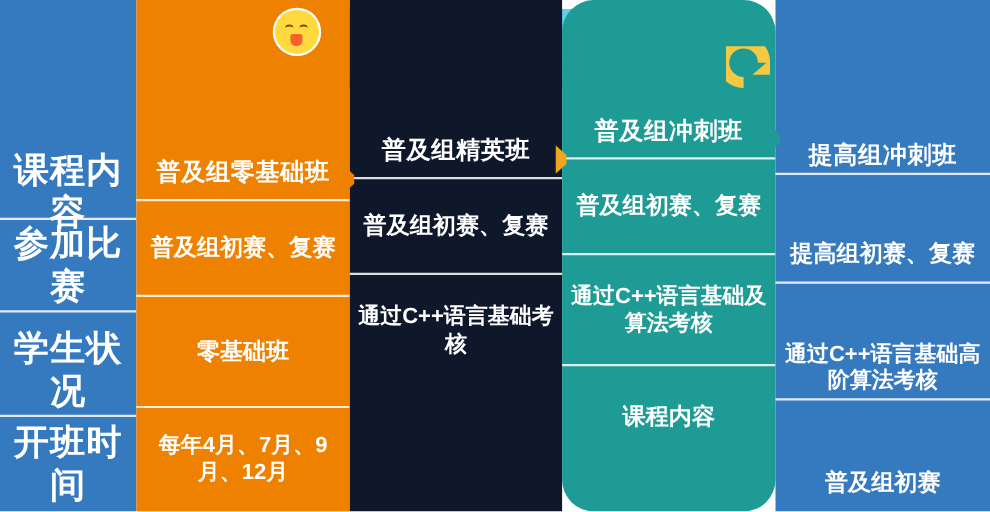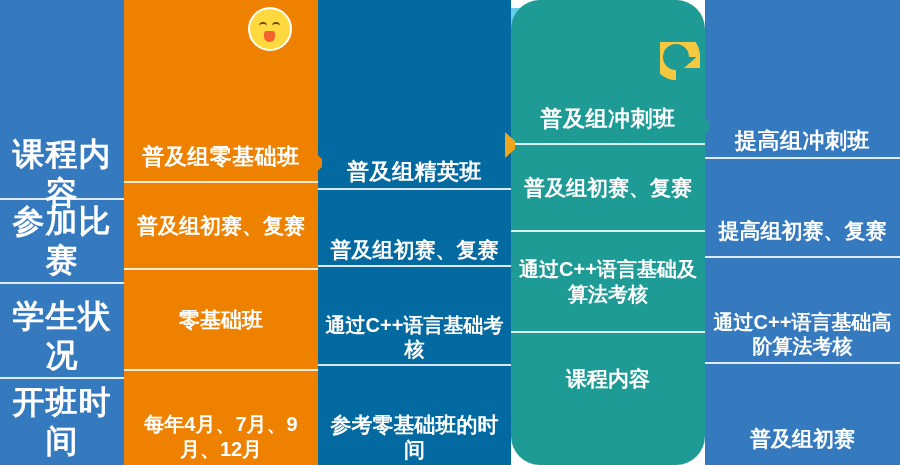--- a/index.html
+++ b/index.html
@@ -197,39 +197,36 @@
     <div class="spacer" style="height:133px"></div>
     <div class="cell head-cell" style="height: 50px;">
       <span class="txt">普及组零基础班</span>
     </div>
     <div class="cell body-cell" style="height: 87px;">
       <span class="txt">普及组初赛、复赛</span>
     </div>
     <div class="cell body-cell" style="height: 101px;">
       <span class="txt">零基础班</span>
     </div>
-    <div class="cell body-cell small" style="height: 92px; align-items: flex-end;">
+    <div class="cell body-cell small" style="height: 92px;">
       <span class="txt">每年4月、7月、9月、12月</span>
     </div>
   </div>
 
-  <div class="col" id="col-2" style="background: #0369a1; gap: 44px;">
+  <div class="col" id="col-2" style="background: #0f172a;">
     <div class="spacer" style="height:113px"></div>
     <div class="cell head-cell" style="height: 50px;">
       <span class="txt">普及组精英班</span>
     </div>
     <div class="cell body-cell" style="height: 87px;">
       <span class="txt">普及组初赛、复赛</span>
     </div>
     <div class="cell body-cell small" style="height: 101px;">
       <span class="txt">通过C++语言基础考核</span>
     </div>
-    <div class="cell body-cell" style="height: 92px;">
-      <span class="txt">参考零基础班的时间</span>
-    </div>
   </div>
 
   <div class="col" id="col-3" style="background: rgb(30, 155, 148);">
     <div class="spacer" style="height:95px"></div>
     <div class="cell head-cell" style="height: 50px;">
       <span class="txt">普及组冲刺班</span>
     </div>
     <div class="cell body-cell" style="height: 87px;">
       <span class="txt">普及组初赛、复赛</span>
     </div>

